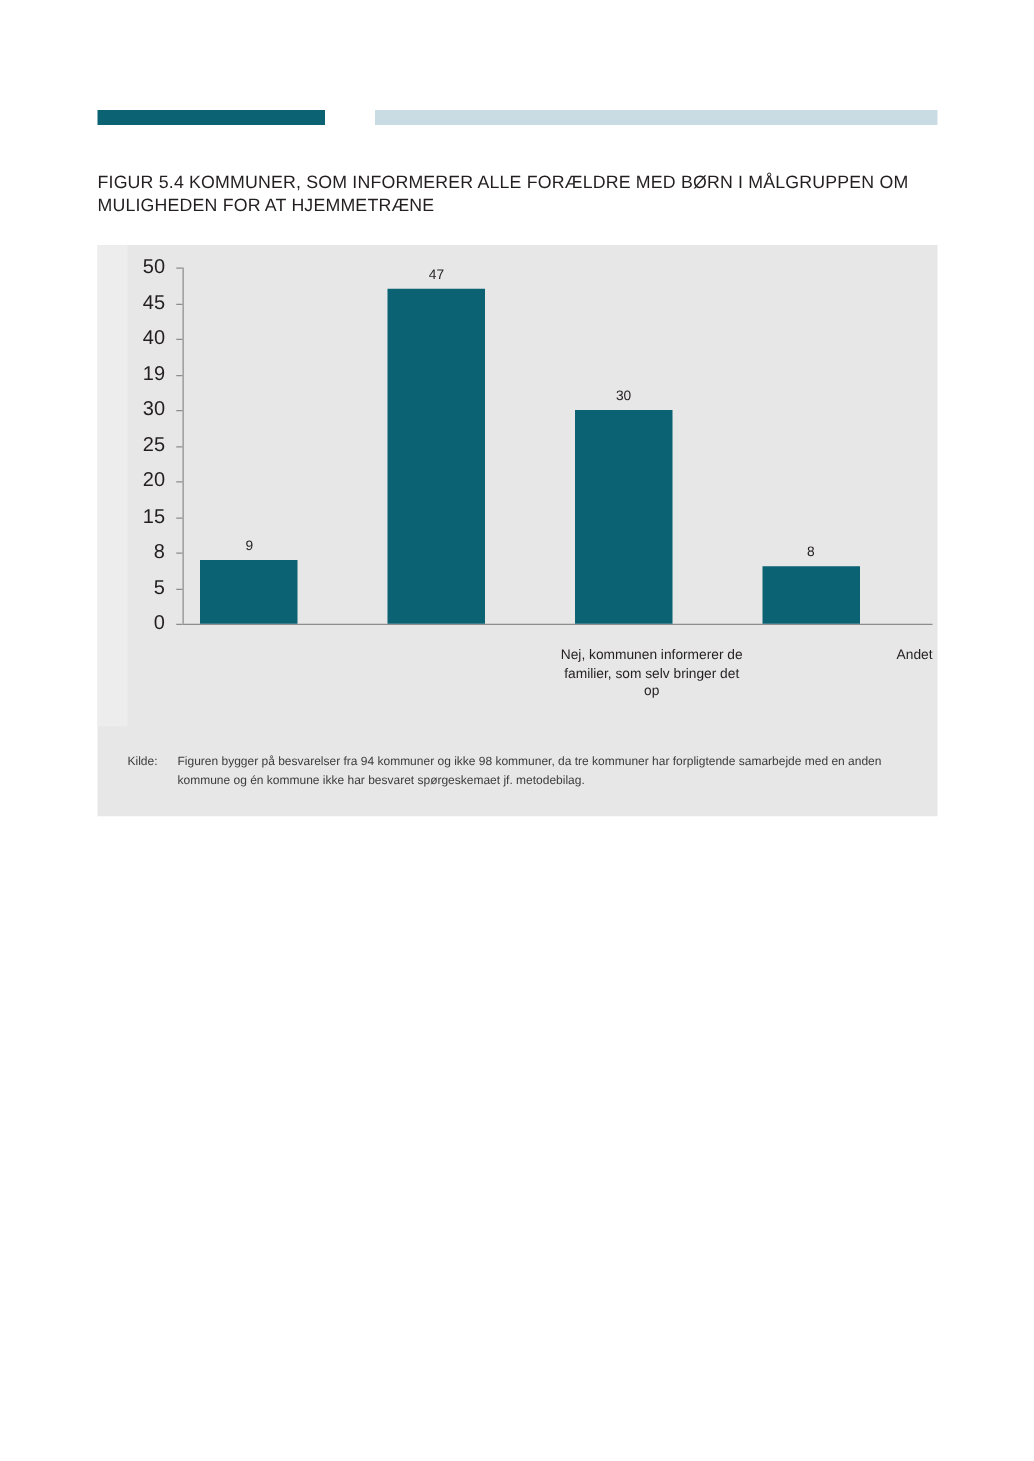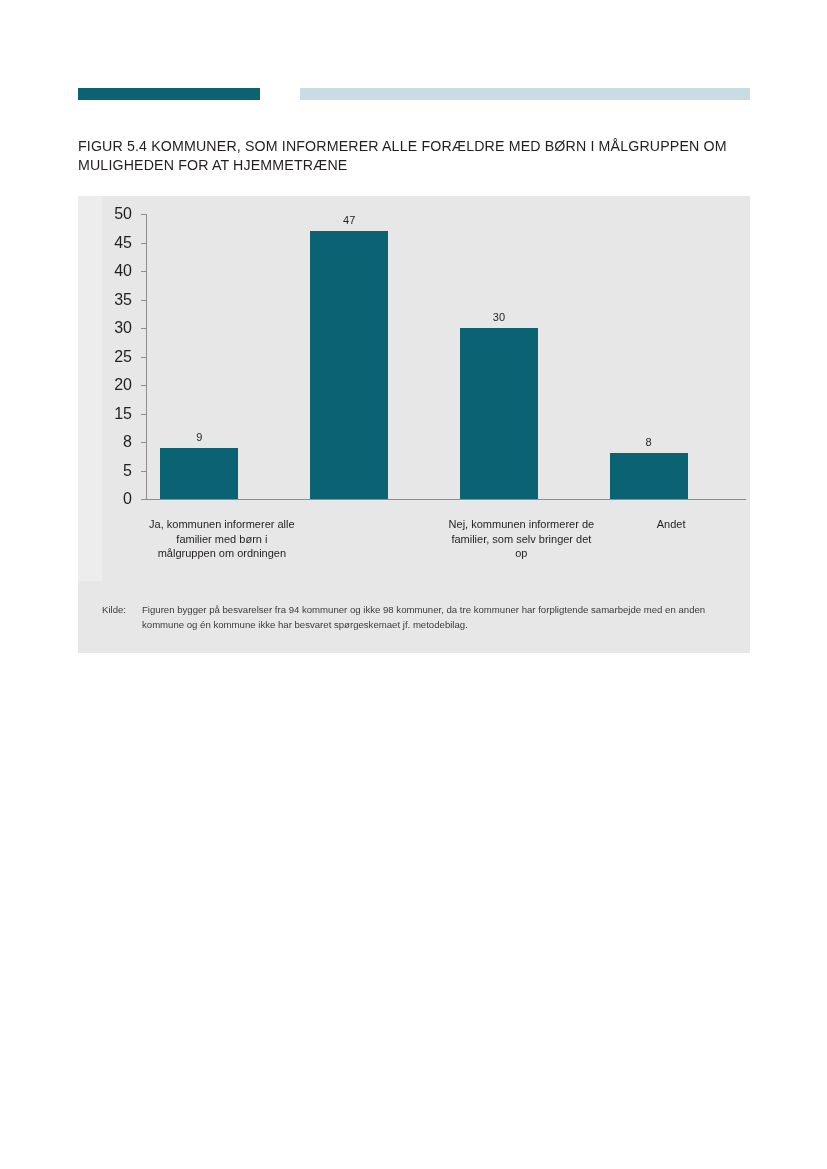--- a/index.html
+++ b/index.html
@@ -185,21 +185,21 @@
         <div class="y-tick-label" style="top: 228px;">8</div>
         <div class="y-tick-mark" style="top: 228px;"></div>
         <div class="y-tick-label" style="top: 199.5px;">15</div>
         <div class="y-tick-mark" style="top: 199.5px;"></div>
         <div class="y-tick-label" style="top: 171px;">20</div>
         <div class="y-tick-mark" style="top: 171px;"></div>
         <div class="y-tick-label" style="top: 142.5px;">25</div>
         <div class="y-tick-mark" style="top: 142.5px;"></div>
         <div class="y-tick-label" style="top: 114px;">30</div>
         <div class="y-tick-mark" style="top: 114px;"></div>
-        <div class="y-tick-label" style="top: 85.5px;">35</div>
+        <div class="y-tick-label" style="top: 85.5px;">19</div>
         <div class="y-tick-mark" style="top: 85.5px;"></div>
         <div class="y-tick-label" style="top: 57px;">40</div>
         <div class="y-tick-mark" style="top: 57px;"></div>
         <div class="y-tick-label" style="top: 28.5px;">45</div>
         <div class="y-tick-mark" style="top: 28.5px;"></div>
         <div class="y-tick-label" style="top: 0px;">50</div>
         <div class="y-tick-mark" style="top: 0px;"></div>
       </div>
     <div class="axis-line-y"></div>
     <div class="axis-line-x"></div>
@@ -218,22 +218,21 @@
           <div class="bar-value" style="bottom: 176px;">30</div>
         </div>
         <div class="bar-slot" style="left: 75%; width: 25%;">
           <div class="bar-rect" style="height: 45.6px; background: rgb(10, 98, 115);"></div>
           <div class="bar-value" style="bottom: 50.6px;">8</div>
         </div>
       </div>
   </div>
 
   <div class="cat-layer">
-      <div class="cat-label" style="left: 0%; width: 25%;">Ja, kommunen informerer alle familier med børn i målgruppen om ordningen</div>
       <div class="cat-label" style="left: 50%; width: 25%;">Nej, kommunen informerer de familier, som selv bringer det op</div>
-      <div class="cat-label" style="left: 75%; width: 25%;">Andet</div>
+      <div class="cat-label" style="left: 75%; width: 25%; text-align: right;">Andet</div>
     </div>
 
   <div class="source-note">
     <span class="source-label">Kilde:</span>
     <span class="source-text">Figuren bygger på besvarelser fra 94 kommuner og ikke 98 kommuner, da tre kommuner har forpligtende samarbejde med en anden kommune og én kommune ikke har besvaret spørgeskemaet jf. metodebilag.</span>
   </div>
 </div>
 
 </body></html>

